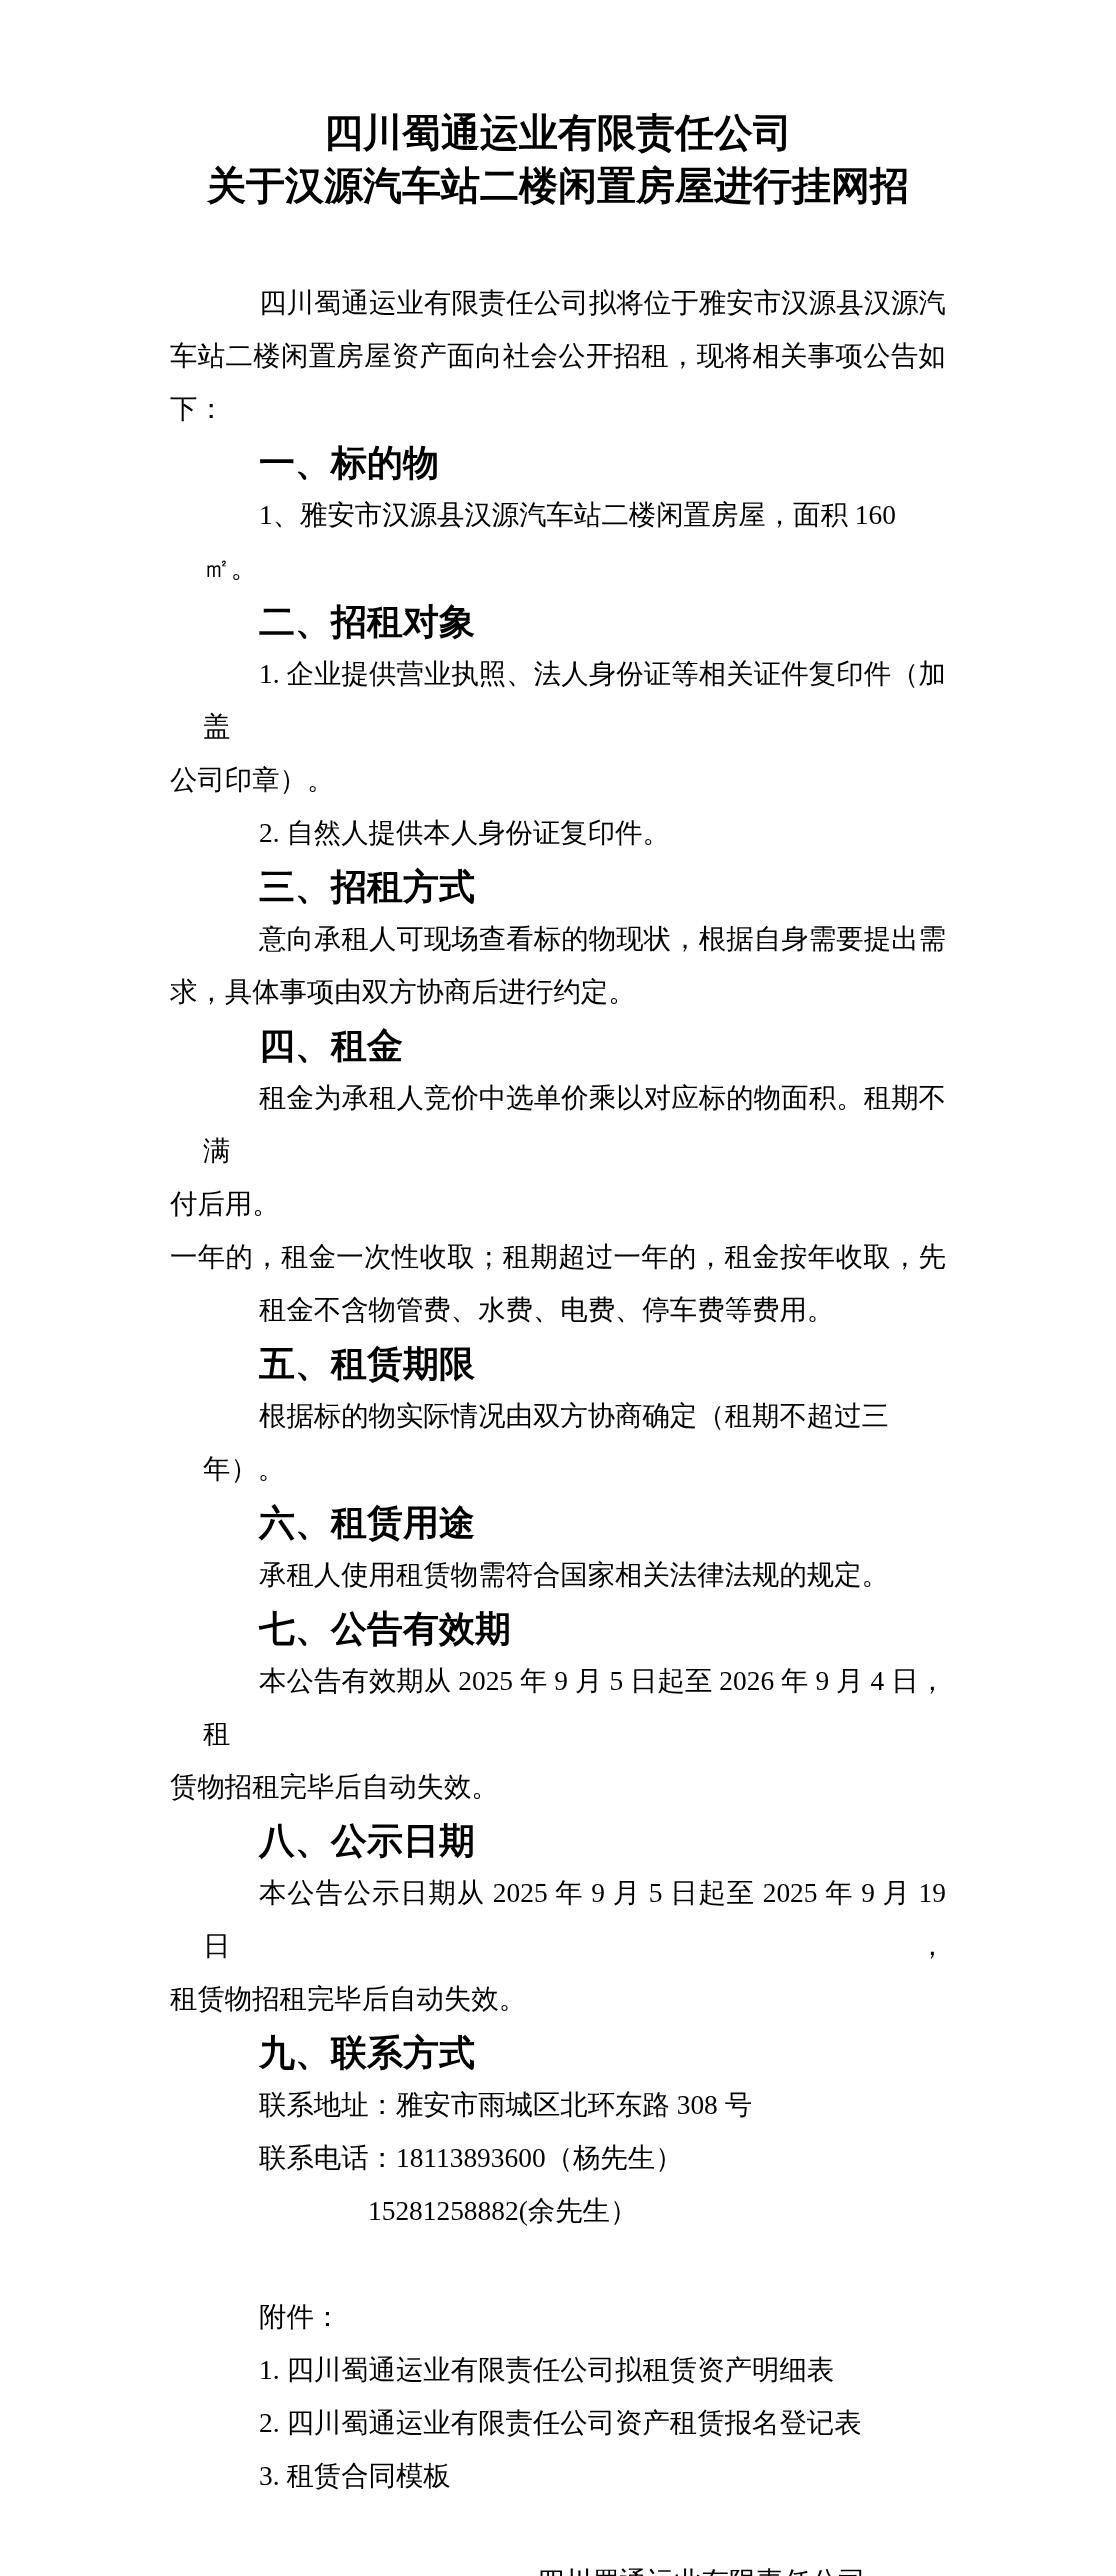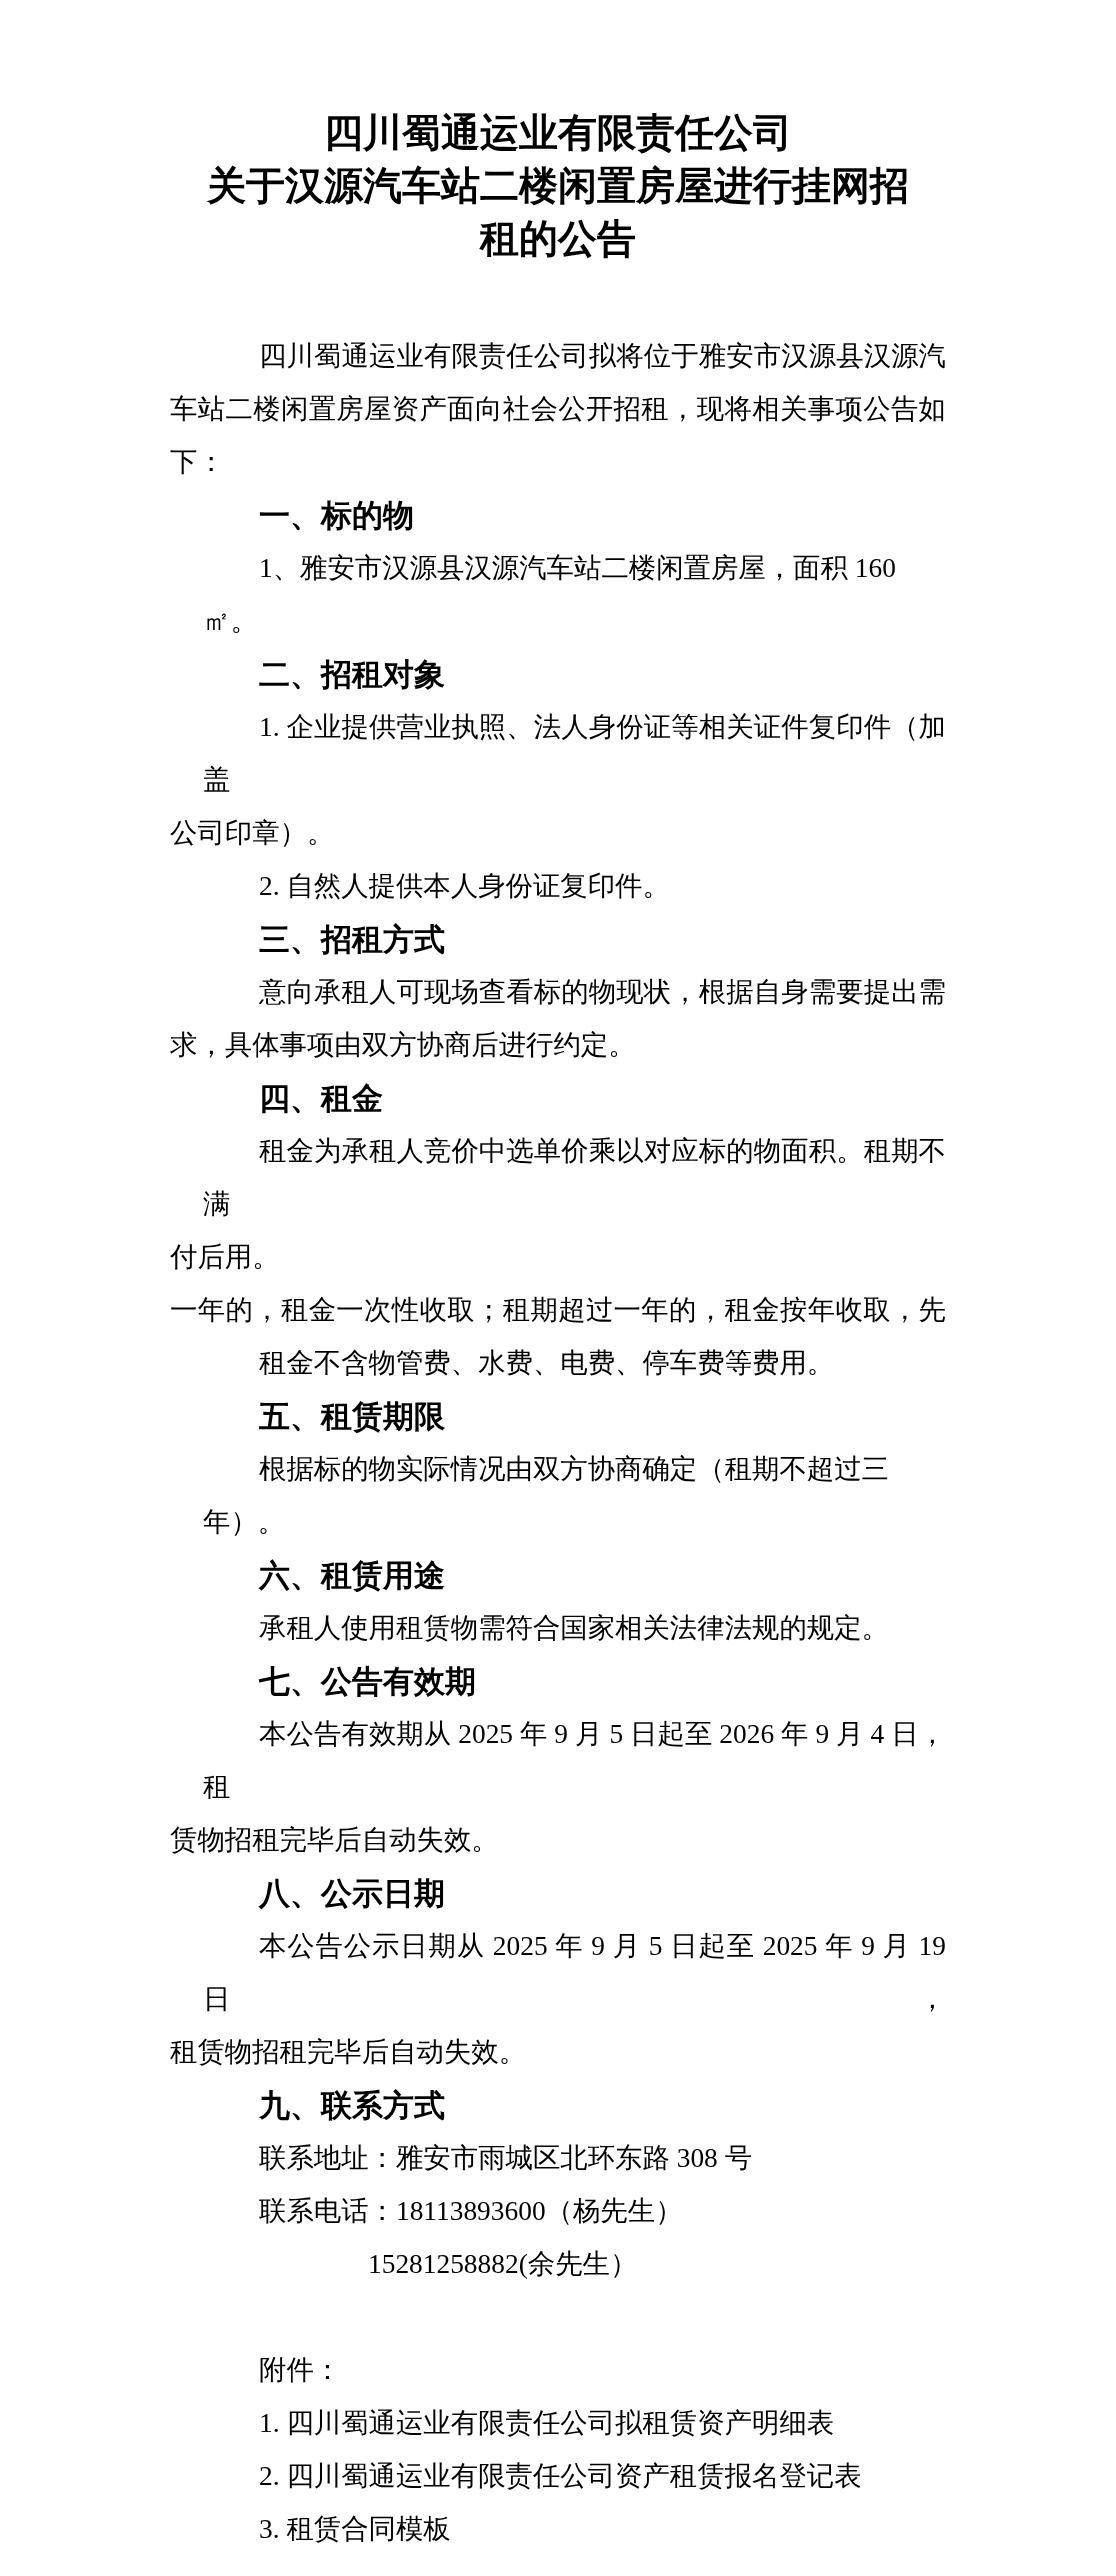--- a/index.html
+++ b/index.html
@@ -28,39 +28,38 @@
     font-size: 27.4px;
     line-height: 53px;
   }
   .line { min-height: 53px; }
   .ind { text-indent: 56px; margin-left: 33px; }           
   .ind-phone { padding-left: 198px; }   
   .jf { text-align: justify; text-align-last: justify; } 
   .head {
     font-family: "Liberation Sans", "DejaVu Sans", sans-serif;
     font-weight: bold;
-    font-size: 31px;
+    font-size: 36px;
   }
   .blank { height: 53px; }
   .sig-block {
     width: 345px;
     margin-left: auto;
     margin-right: 72px;
     text-align: center;
   }
 </style>
 </head>
 <body>
 
 <div class="page">
 
   <div class="title-block">
     <div class="title-line">四川蜀通运业有限责任公司</div>
     <div class="title-line">关于汉源汽车站二楼闲置房屋进行挂网招</div>
-    <div class="title-line">租的公告</div>
   </div>
 
   <div class="content">
 
     <div class="para">
       <div class="line jf ind">四川蜀通运业有限责任公司拟将位于雅安市汉源县汉源汽</div>
       <div class="line jf">车站二楼闲置房屋资产面向社会公开招租，现将相关事项公告如</div>
       <div class="line">下：</div>
     </div>
 

